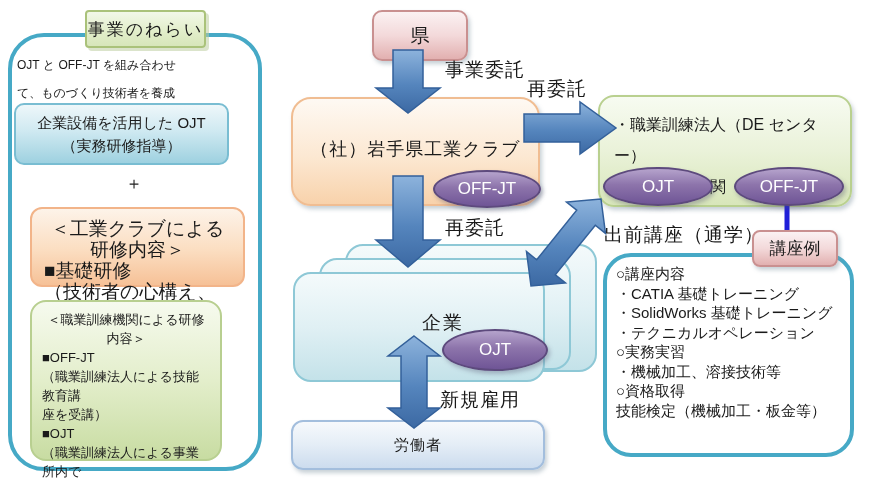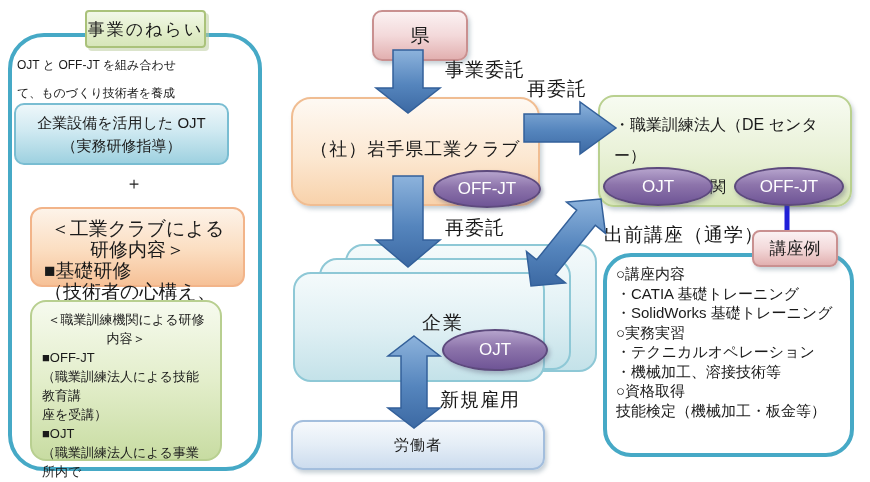--- a/index.html
+++ b/index.html
@@ -135,22 +135,22 @@
   <div class="gbox rgreenbox shadow z2" style="left:598px;top:95px;width:254px;height:112px;">
     <div>・職業訓練法人（DE センター）</div>
     <div>・民間教育機関</div>
   </div>
 
   <div class="teal-panel z1" style="left:603px;top:253px;width:251px;height:204px;border-radius:28px;"></div>
   <div class="abs z2" style="left:616px;top:264px;width:230px;font-size:15px;line-height:19.5px;">
     <div>○講座内容</div>
     <div>・CATIA 基礎トレーニング</div>
     <div>・SolidWorks 基礎トレーニング</div>
+    <div>・テクニカルオペレーション</div>
     <div>○実務実習</div>
-    <div>・テクニカルオペレーション</div>
     <div>・機械加工、溶接技術等</div>
     <div>○資格取得</div>
     <div>技能検定（機械加工・板金等）</div>
   </div>
 
   <svg class="arrows" width="870" height="482" viewBox="0 0 870 482">
     <defs>
       <linearGradient id="ag" x1="0" y1="0" x2="0" y2="1">
         <stop offset="0" stop-color="#8db3dc"></stop>
         <stop offset="0.55" stop-color="#5585bd"></stop>

